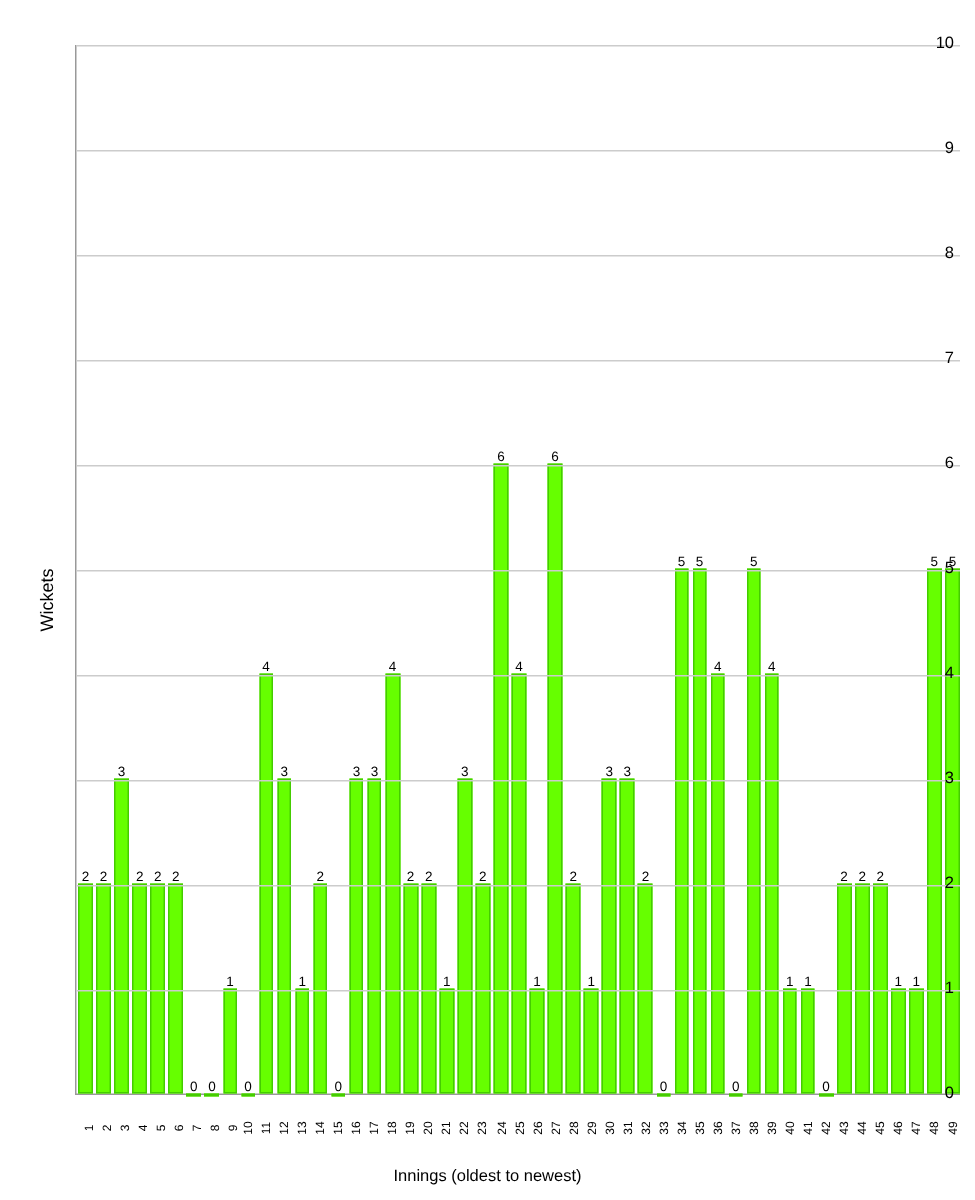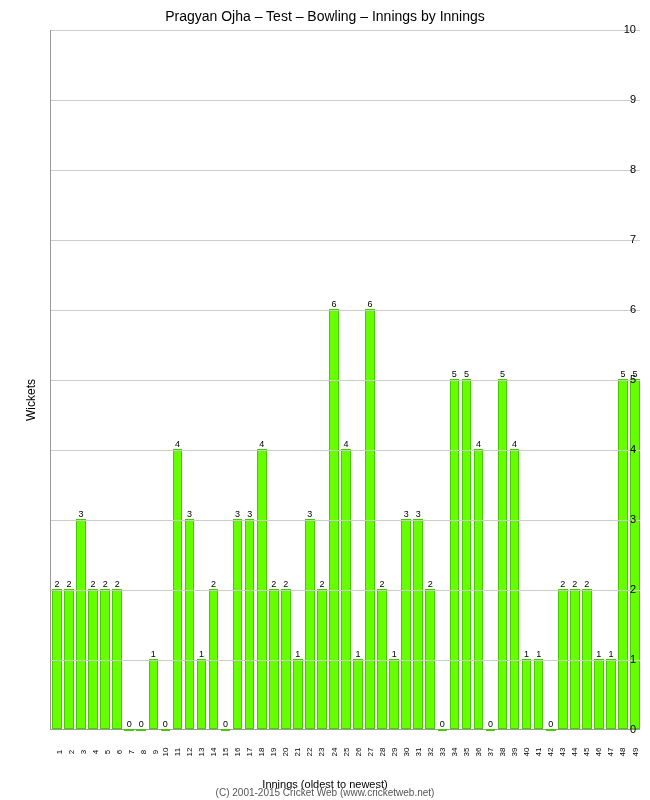--- a/index.html
+++ b/index.html
@@ -110,25 +110,23 @@
       text-align: center;
       transform: translateX(-50%) rotate(-90deg);
       white-space: nowrap;
       transform-origin: top center;
     }
   </style>
 </head>
 <body>
 
 <div class="chart-container">
-  <div class="chart-title">Pragyan Ojha – Test – Bowling – Innings by Innings</div>
 
   <div class="y-axis-label">Wickets</div>
   <div class="x-axis-label">Innings (oldest to newest)</div>
-  <div class="copyright">(C) 2001-2015 Cricket Web (www.cricketweb.net)</div>
 
   <div id="chart-area" class="chart-area">
     <div id="bars-area" class="bars-area">
         <div class="bar-group" style="left: 1.20408px; width: 9.63265px; height: 140px;">
           <div class="bar" style="width: 100%; height: 140px;"></div>
           <div class="bar-value" style="bottom: 140px; left: 0px; position: absolute;">2</div>
           <div class="x-tick">1</div>
         </div>
         <div class="bar-group" style="left: 13.2449px; width: 9.63265px; height: 140px;">
           <div class="bar" style="width: 100%; height: 140px;"></div>

